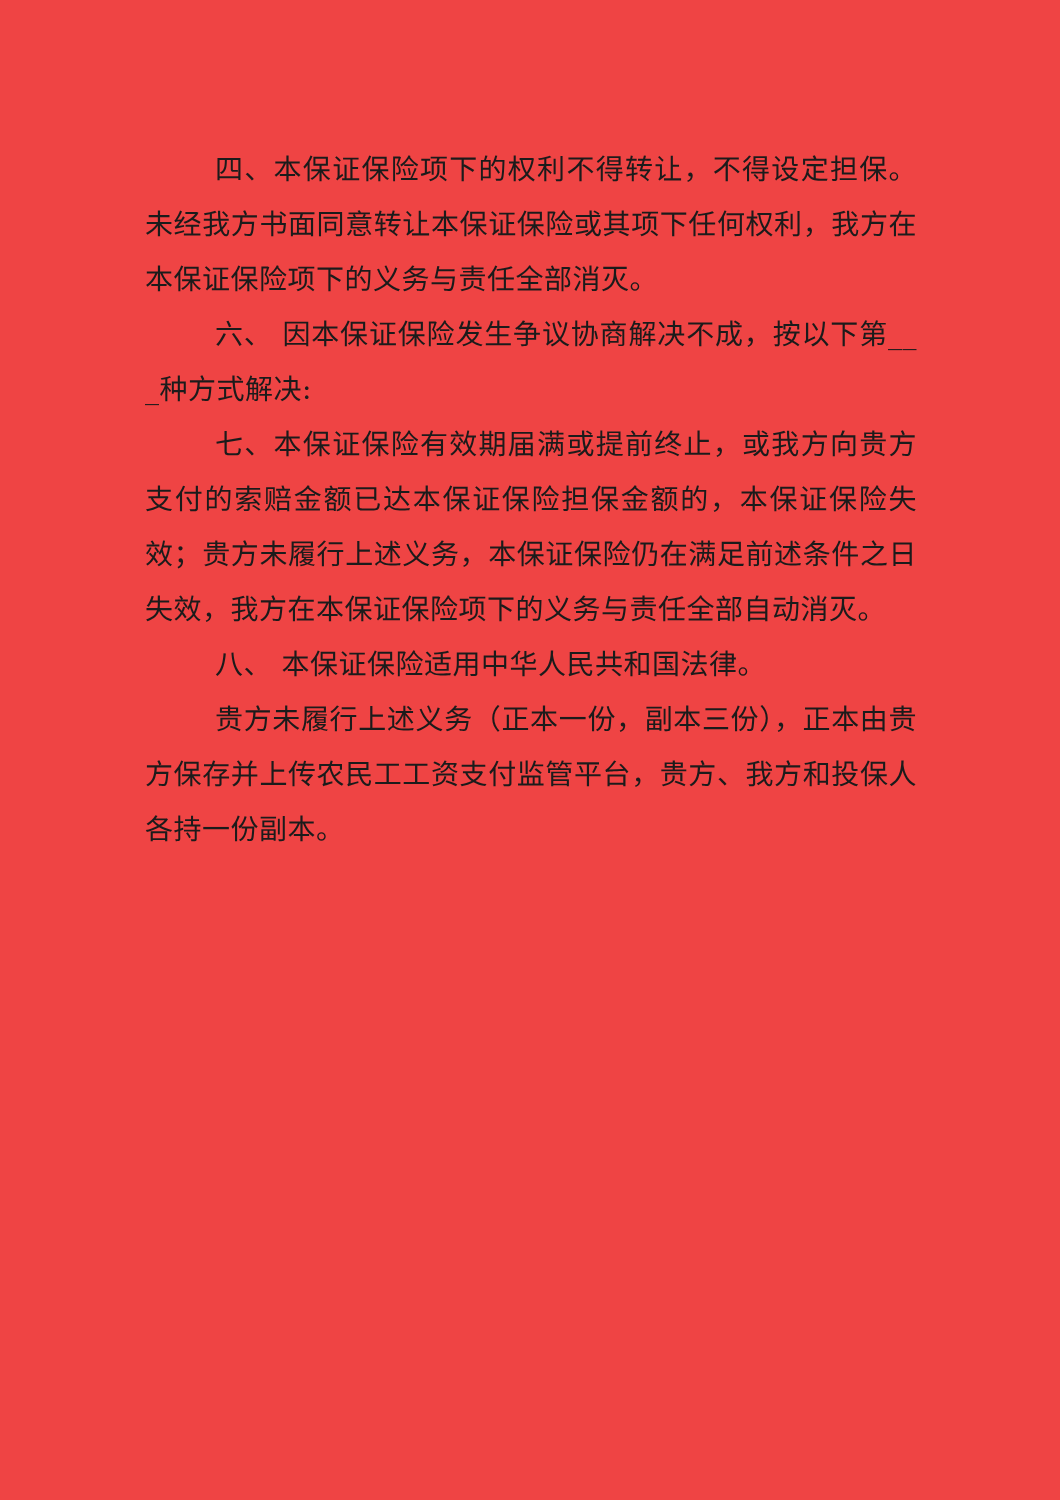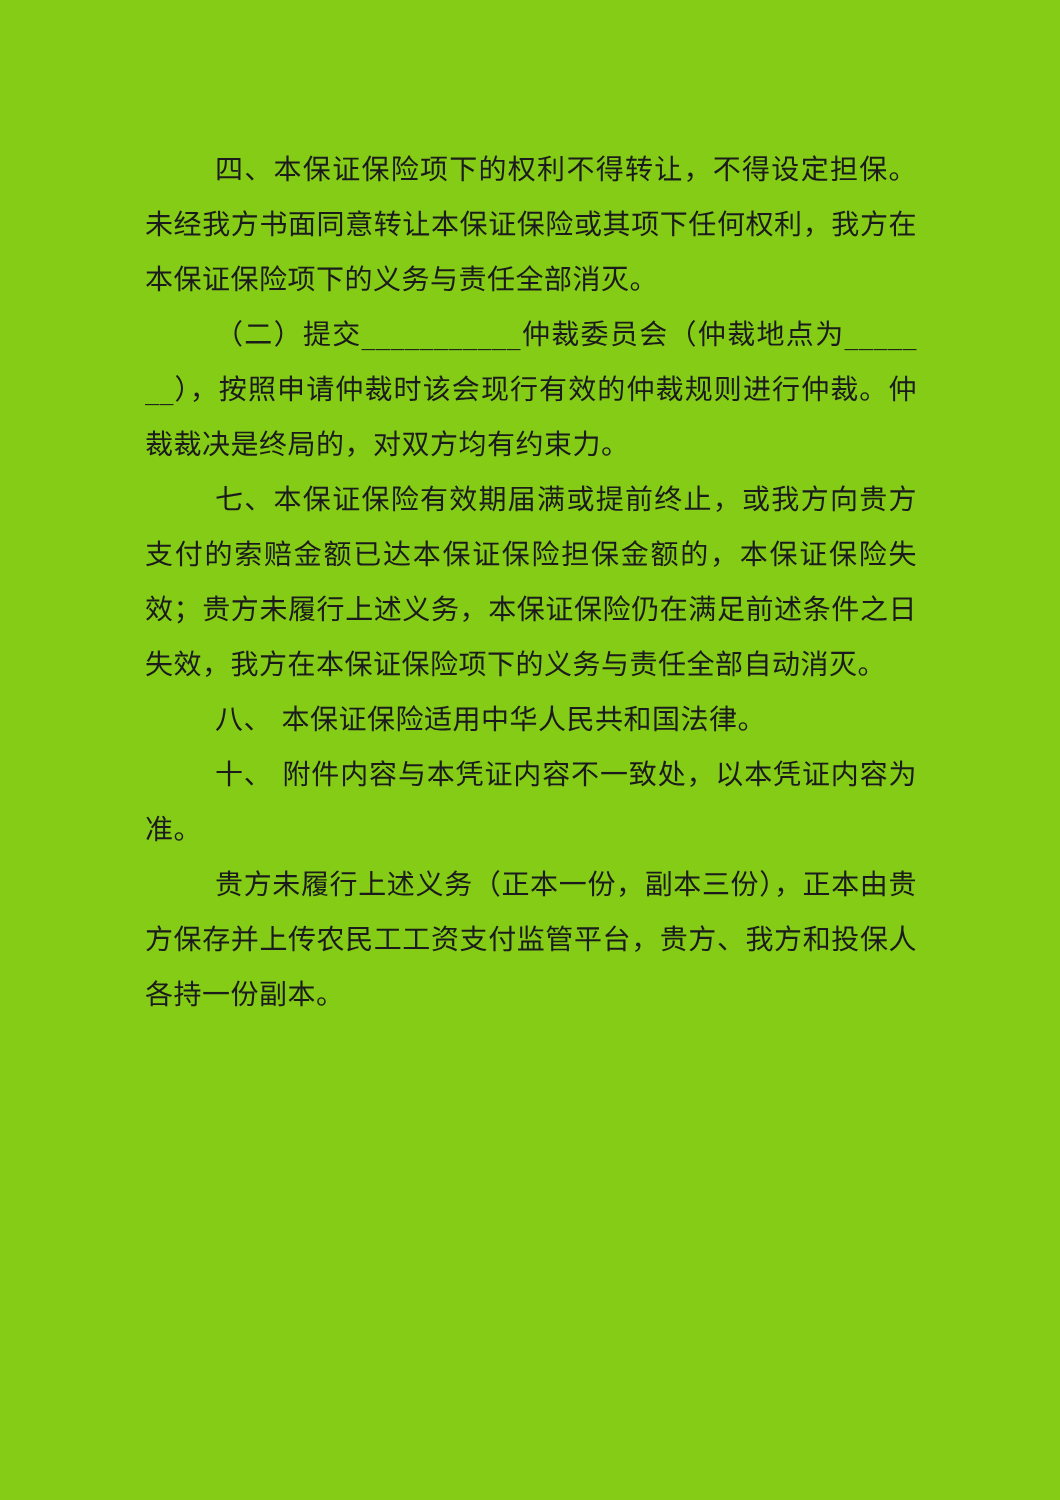--- a/index.html
+++ b/index.html
@@ -9,21 +9,21 @@
   body {
     width: 1060px;
     height: 1500px;
     background: #ffffff;
     font-family: "DejaVu Serif", "Liberation Serif", serif;
   }
   .page {
     position: relative;
     width: 1060px;
     height: 1500px;
-    background: #84cc16;
+    background: #ef4444;
     overflow: hidden;
   }
   .doc-content {
     position: absolute;
     left: 145px;
     top: 142px;
     width: 772px;
     font-size: 28px;
     line-height: 55px;
     color: #1b1b1b;
@@ -37,19 +37,18 @@
     letter-spacing: 0.5px;
     word-break: break-all;
   }
 </style>
 </head>
 <body>
 
 <div class="page">
   <div class="doc-content">
     <p>四、本保证保险项下的权利不得转让，不得设定担保。未经我方书面同意转让本保证保险或其项下任何权利，我方在本保证保险项下的义务与责任全部消灭。</p>
-    <p>（二）提交___________仲裁委员会（仲裁地点为_______），按照申请仲裁时该会现行有效的仲裁规则进行仲裁。仲裁裁决是终局的，对双方均有约束力。</p>
+    <p>六、 因本保证保险发生争议协商解决不成，按以下第___种方式解决:</p>
     <p>七、本保证保险有效期届满或提前终止，或我方向贵方支付的索赔金额已达本保证保险担保金额的，本保证保险失效；贵方未履行上述义务，本保证保险仍在满足前述条件之日失效，我方在本保证保险项下的义务与责任全部自动消灭。</p>
     <p>八、 本保证保险适用中华人民共和国法律。</p>
-    <p>十、 附件内容与本凭证内容不一致处，以本凭证内容为准。</p>
     <p>贵方未履行上述义务（正本一份，副本三份），正本由贵方保存并上传农民工工资支付监管平台，贵方、我方和投保人各持一份副本。</p>
   </div>
 </div>
 
 </body></html>

